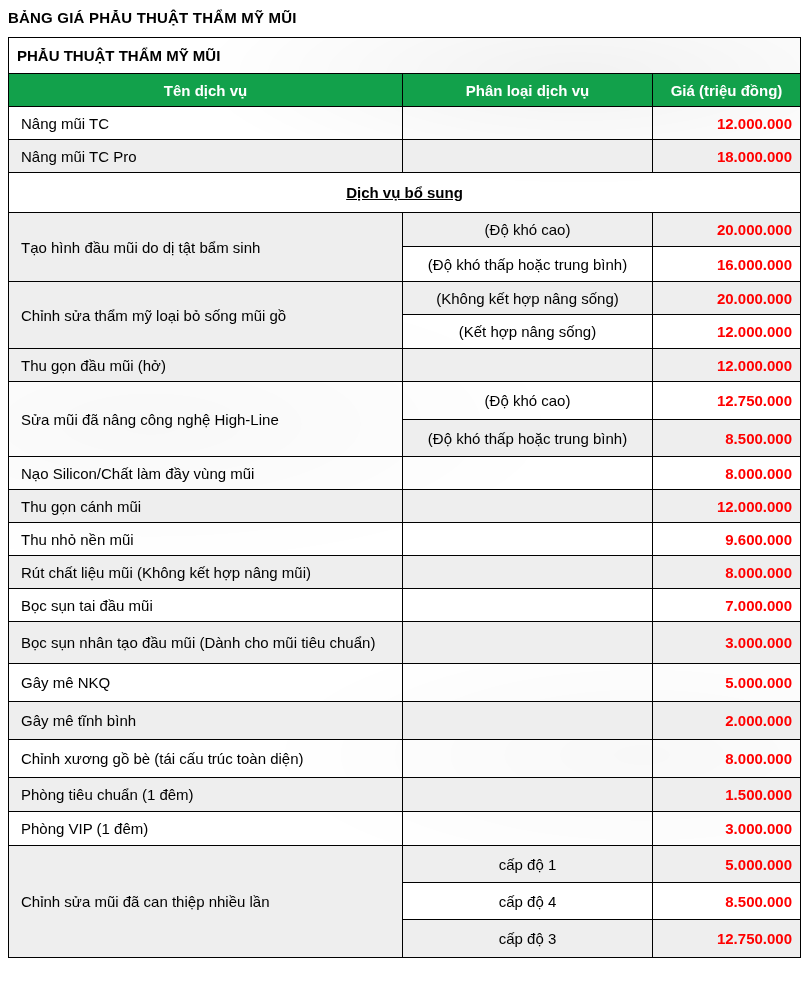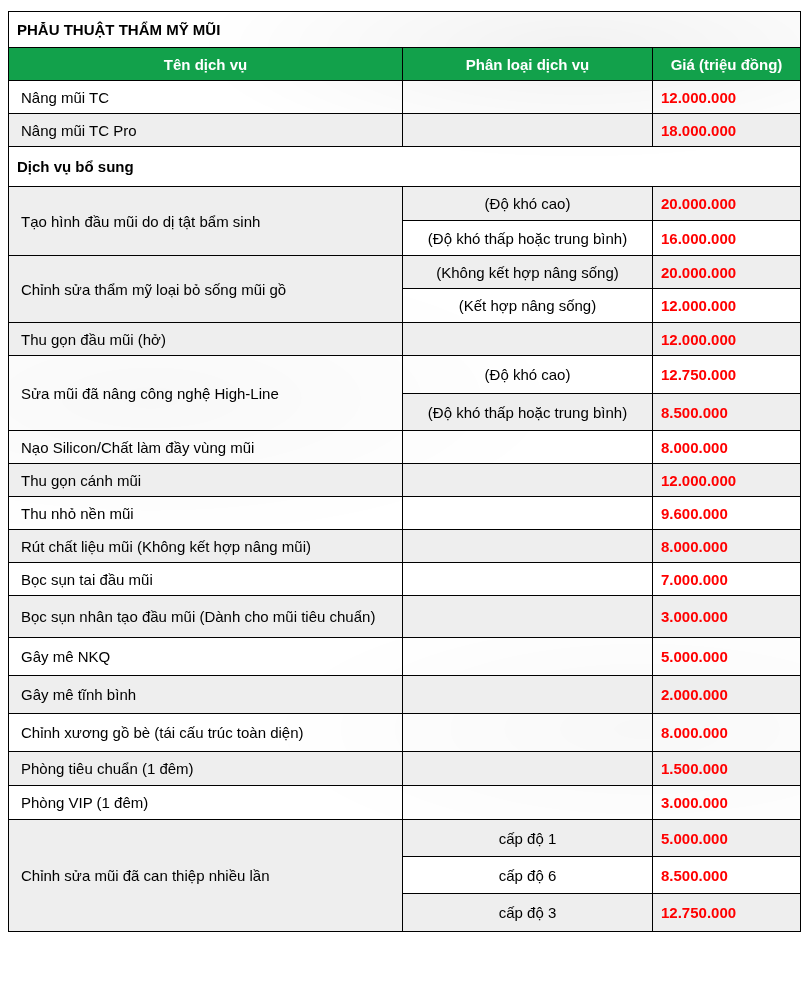--- a/index.html
+++ b/index.html
@@ -53,43 +53,46 @@
   tr.green-row th {
     background: #12a14b;
     color: #ffffff;
     font-weight: bold;
     text-align: center;
     font-size: 15px;
   }
   td.name { text-align: left; padding-left: 12px; }
   td.cat  { text-align: center; }
   td.price {
-    text-align: left;
+    text-align: right;
     font-weight: bold;
     color: #ff0000;
     margin-left: 28px;
   }
   td.section {
-    font-weight: bold;
+    text-align: center;
+    font-weight: bold;
+    text-decoration: underline;
   }
   td.g { background: #eeeeee; }
   tr.h33 { height: 33px; }
   tr.h34 { height: 34px; }
   tr.h35 { height: 35px; }
   tr.h36 { height: 36px; }
   tr.h37 { height: 37px; }
   tr.h38 { height: 38px; }
   tr.h40 { height: 40px; }
   tr.h44 { height: 34px; }
   tr.h55 { height: 42px; }
 </style>
 </head>
 <body>
 
 <div class="page">
+  <h1 class="page-title">BẢNG GIÁ PHẪU THUẬT THẨM MỸ MŨI</h1>
 
   <table class="price-table">
     <colgroup>
         <col class="c1">
         <col class="c2">
         <col class="c3">
       </colgroup>
     <tbody>
 
       <tr class="h36">
@@ -218,21 +221,21 @@
         <td class="cat"></td>
         <td class="price">3.000.000</td>
       </tr>
 
       <tr class="h37">
         <td class="name g" rowspan="3">Chỉnh sửa mũi đã can thiệp nhiều lần</td>
         <td class="cat g">cấp độ 1</td>
         <td class="price g">5.000.000</td>
       </tr>
       <tr class="h37">
-        <td class="cat">cấp độ 6</td>
+        <td class="cat">cấp độ 4</td>
         <td class="price">8.500.000</td>
       </tr>
       <tr class="h38">
         <td class="cat g">cấp độ 3</td>
         <td class="price g">12.750.000</td>
       </tr>
     </tbody>
   </table>
 </div>
 

